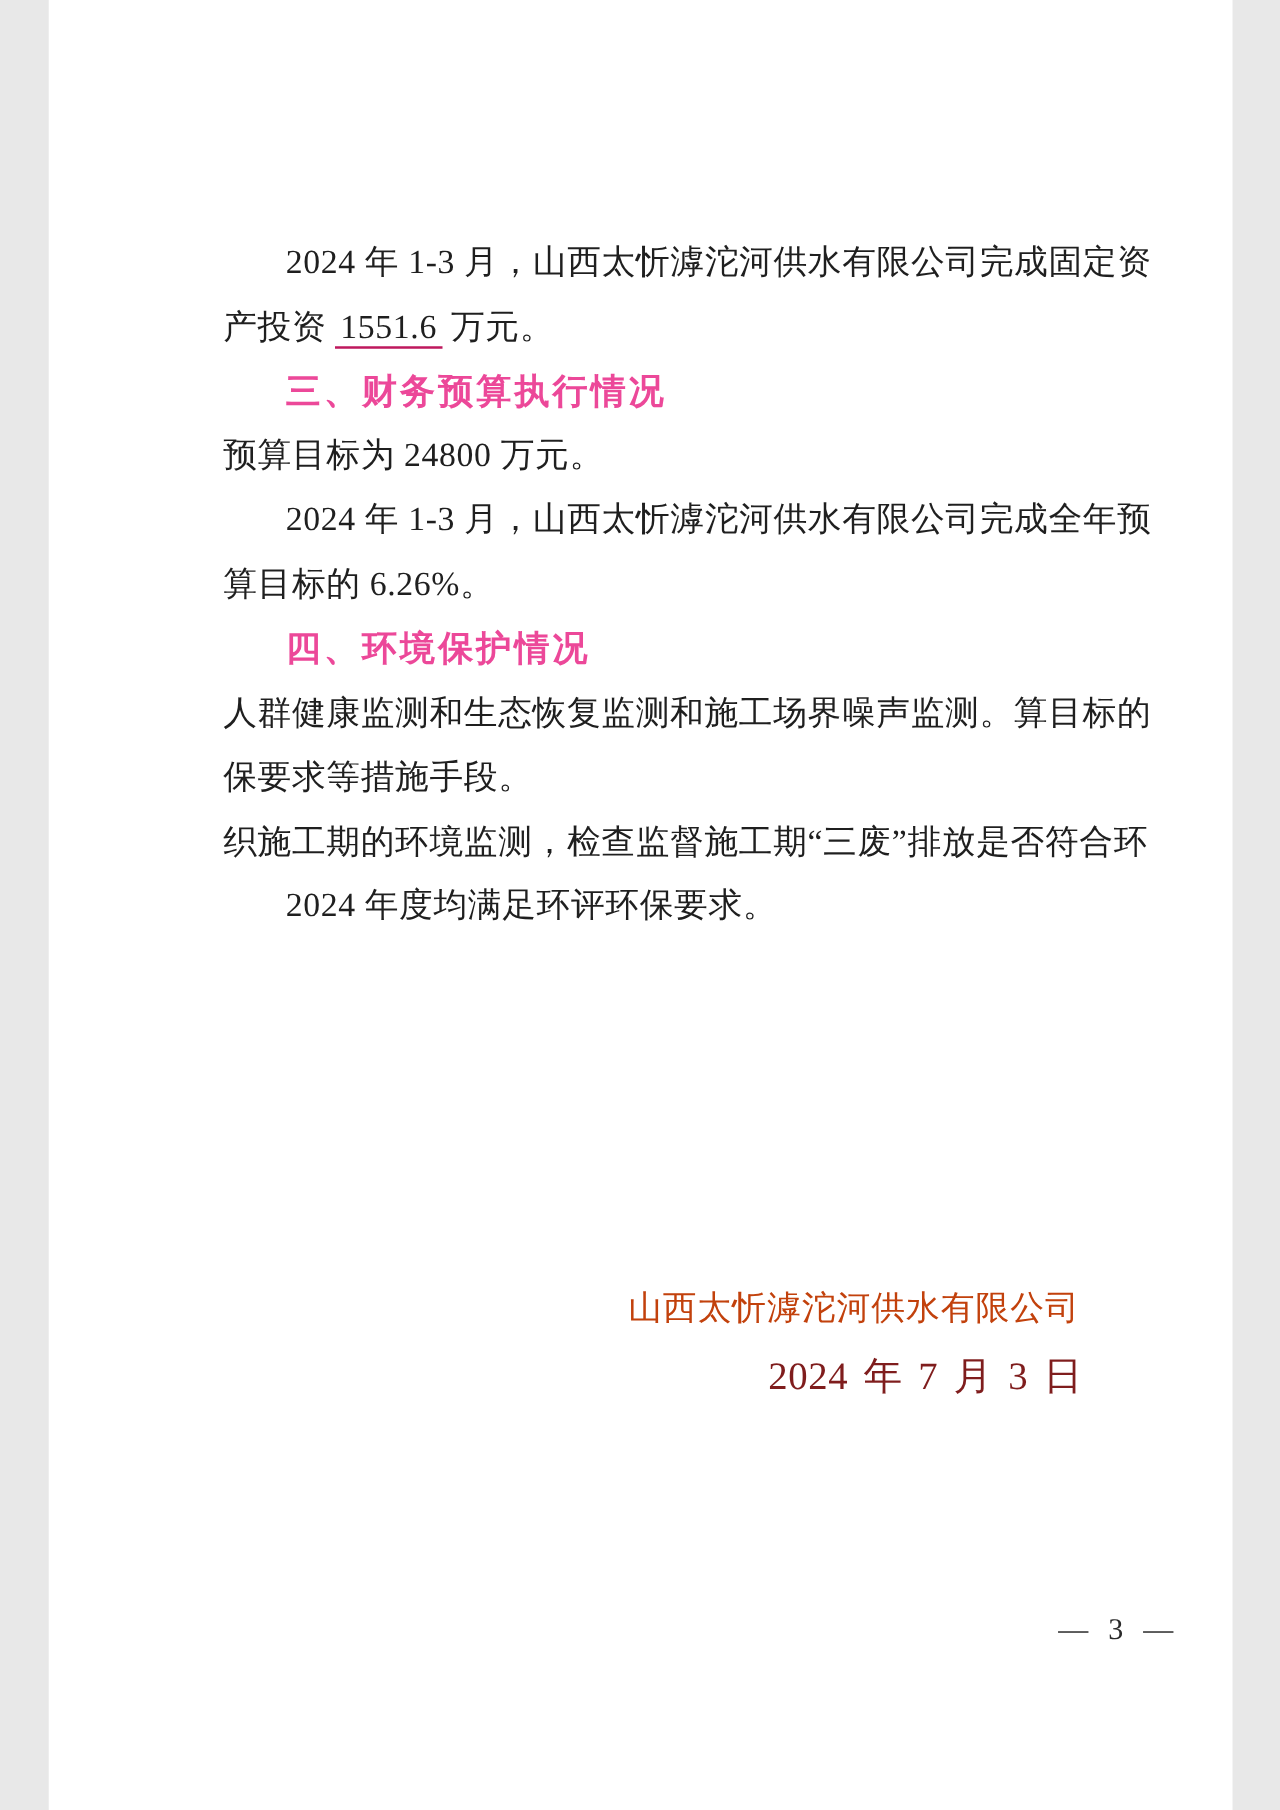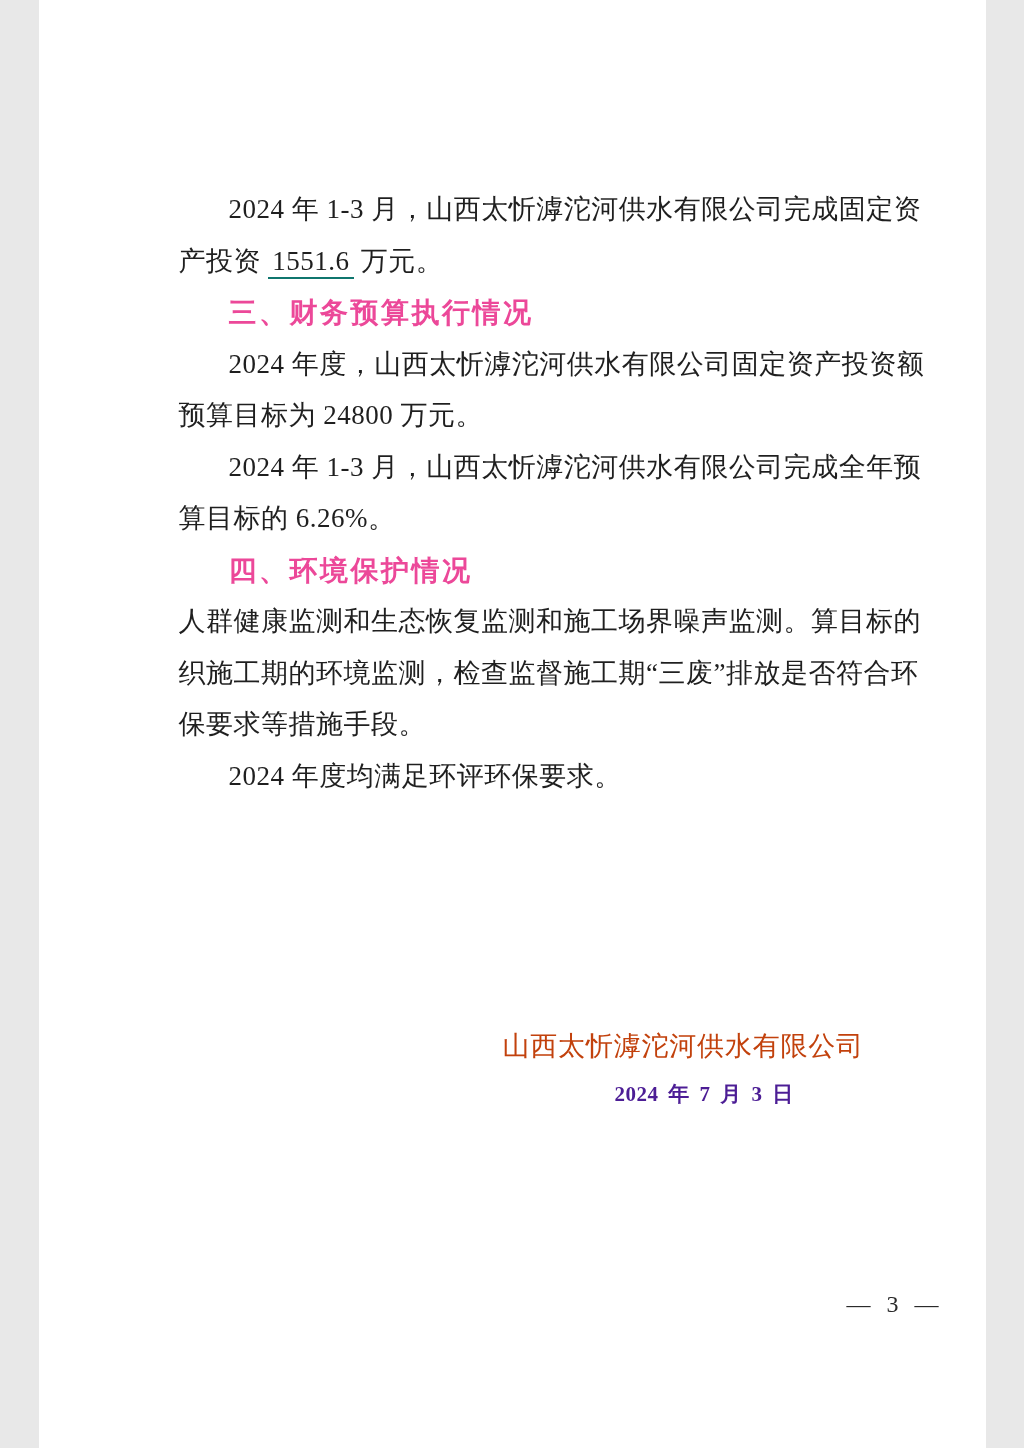--- a/index.html
+++ b/index.html
@@ -37,44 +37,43 @@
     font-family: "Liberation Sans", "DejaVu Sans", sans-serif;
     font-weight: bold;
     font-size: 28px;
     letter-spacing: 2.5px;
     line-height: 51.5px;
     white-space: nowrap;
     text-indent: 50px;
     color: #ec4899;
   }
   .underlined {
-    border-bottom: 2px solid #0f766e;
+    border-bottom: 2px solid #be185d;
     padding: 0 4px 1px 4px;
   }
   .signature-company {
     position: absolute;
     left: 464px;
     top: 1028px;
     font-family: "Liberation Serif", "DejaVu Serif", serif;
     font-size: 27px;
     letter-spacing: 0.8px;
     white-space: nowrap;
     color: #c2410c;
   }
   .signature-date {
     position: absolute;
     left: 576px;
     top: 1080px;
     font-family: "Liberation Serif", "DejaVu Serif", serif;
-    font-size: 21px;
+    font-size: 31px;
     letter-spacing: 0.5px;
     word-spacing: 4px;
     white-space: nowrap;
-    color: #4c1d95;
-    font-weight: bold;
+    color: #7f1d1d;
   }
   .page-number {
     position: absolute;
     left: 808px;
     top: 1291px;
     font-family: "Liberation Serif", "DejaVu Serif", serif;
     font-size: 24px;
     letter-spacing: 1px;
     word-spacing: 8px;
     white-space: nowrap;
@@ -87,37 +86,36 @@
 <div class="page">
 
   <div class="body-text">
 
     <div class="line indent">2024 年 1-3 月，山西太忻滹沱河供水有限公司完成固定资</div>
 
     <div class="line"><span>产投资 </span><span class="underlined">1551.6</span><span> 万元。</span></div>
 
     <div class="heading">三、财务预算执行情况</div>
 
-    <div class="line indent">2024 年度，山西太忻滹沱河供水有限公司固定资产投资额</div>
 
     <div class="line">预算目标为 24800 万元。</div>
 
     <div class="line indent">2024 年 1-3 月，山西太忻滹沱河供水有限公司完成全年预</div>
 
     <div class="line">算目标的 6.26%。</div>
 
     <div class="heading">四、环境保护情况</div>
 
 
     <div class="line">人群健康监测和生态恢复监测和施工场界噪声监测。算目标的</div>
 
 
+    <div class="line">保要求等措施手段。</div>
+
     <div class="line">织施工期的环境监测，检查监督施工期“三废”排放是否符合环</div>
-
-    <div class="line">保要求等措施手段。</div>
 
     <div class="line indent">2024 年度均满足环评环保要求。</div>
 
   </div>
 
   <div class="signature-company">山西太忻滹沱河供水有限公司</div>
 
   <div class="signature-date">2024 年 7 月 3 日</div>
 
   <div class="page-number">— 3 —</div>

